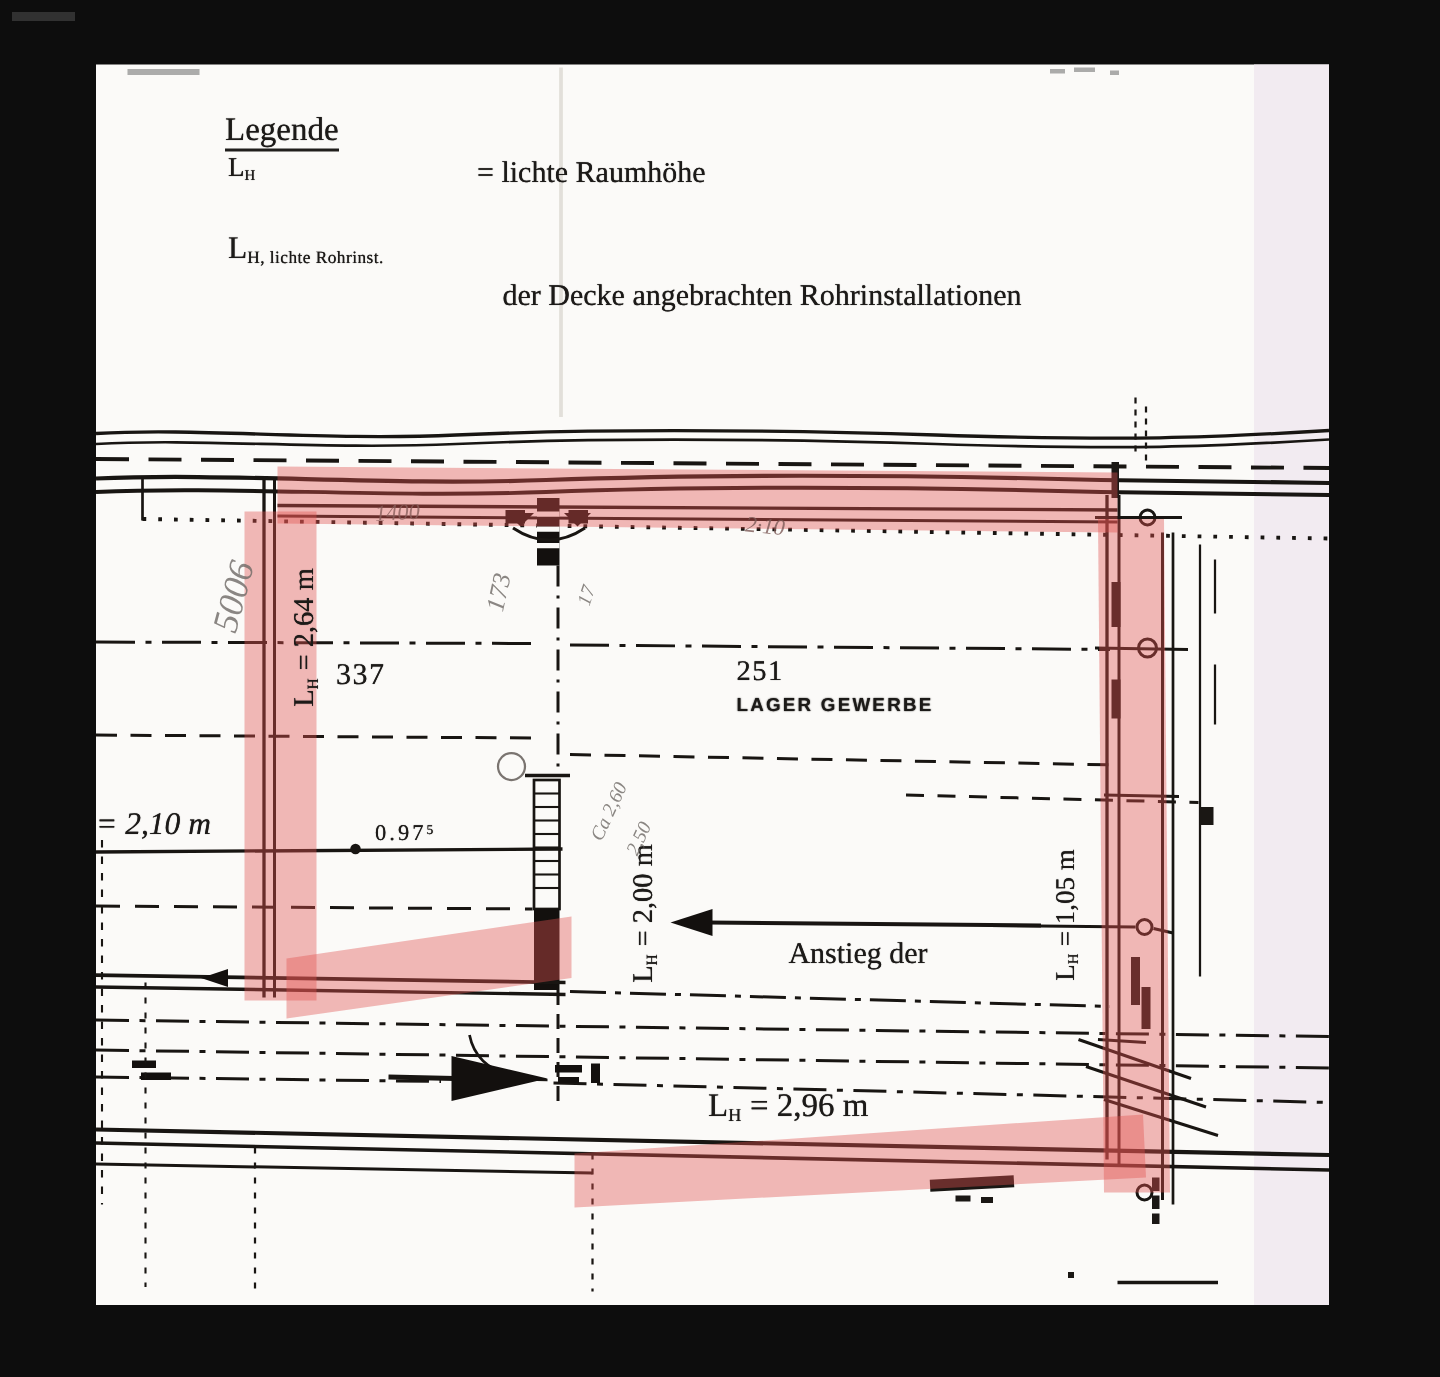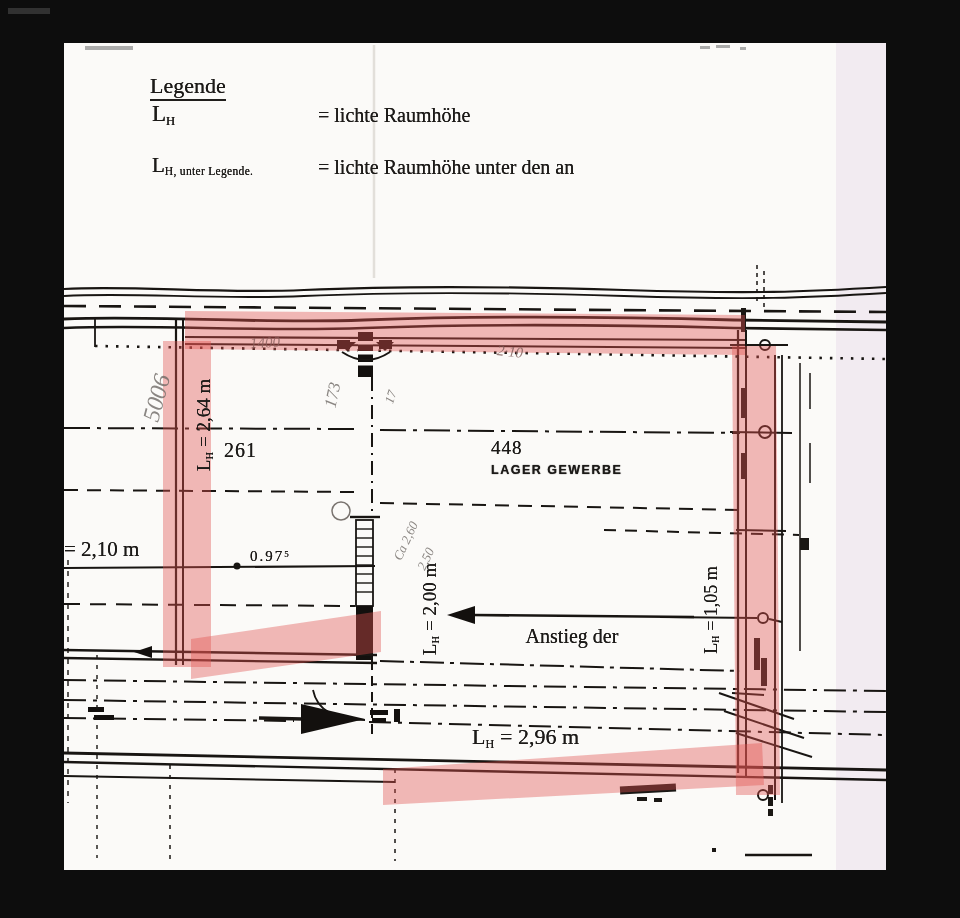--- a/index.html
+++ b/index.html
@@ -196,49 +196,49 @@
         <rect x="99" y="298" width="48" height="326"></rect>
         <polygon points="668,303 712,303 716,752 672,752"></polygon>
         <polygon points="319,726 698,700 700,742 319,762"></polygon>
         <polygon points="127,596 317,568 317,609 127,636"></polygon>
       </g>
     </svg>
 
     <div class="label" style="left:86px;top:30px;font-size:22px;">
       <span class="legend-title">Legende</span>
     </div>
-    <div class="label" style="left:88px;top:58px;font-size:23px;">
+    <div class="label" style="left:88px;top:58px;font-size:18px;">
       <span>L</span><sub class="sb">H</sub>
     </div>
     <div class="label" style="left:254px;top:61px;font-size:20px;">
       <span>= lichte Raumhöhe</span>
     </div>
     <div class="label" style="left:88px;top:110px;font-size:21px;">
-      <span>L</span><sub class="sb">H, unter Legende.</sub>
-    </div>
-    <div class="label" style="left:254px;top:113px;font-size:20px;">
-      <span>= lichte Raumhöhe unter den an</span>
+      <span>L</span><sub class="sb">H, lichte Rohrinst.</sub>
+    </div>
+    <div class="label" style="left:271px;top:143px;font-size:20px;">
+      <span>der Decke angebrachten Rohrinstallationen</span>
     </div>
 
     <div class="vtext" style="left:140px;top:382px;font-size:19px;">
       <span>L</span><sub class="sb">H</sub><span> = 2,64 m</span>
     </div>
 
     <div class="label" style="left:160px;top:396px;font-size:20px;letter-spacing:1px;">
-      <span>261</span>
+      <span>337</span>
     </div>
 
     <div class="label" style="left:427px;top:394px;font-size:19px;letter-spacing:1px;">
-      <span>448</span>
+      <span>251</span>
     </div>
     <div class="label caps" style="left:427px;top:420px;font-size:12.5px;">
       <span>LAGER GEWERBE</span>
     </div>
 
-    <div class="label" style="left:0px;top:494px;font-size:21px;">
+    <div class="label" style="left:0px;top:494px;font-size:21px;font-style:italic;">
       <span>= 2,10 m</span>
     </div>
     <div class="label" style="left:186px;top:505px;font-size:15px;letter-spacing:2px;">
       <span>0.97</span><sup class="sp">5</sup>
     </div>
 
     <div class="vtext" style="left:366px;top:566px;font-size:19px;">
       <span>L</span><sub class="sb">H</sub><span> = 2,00 m</span>
     </div>
 

